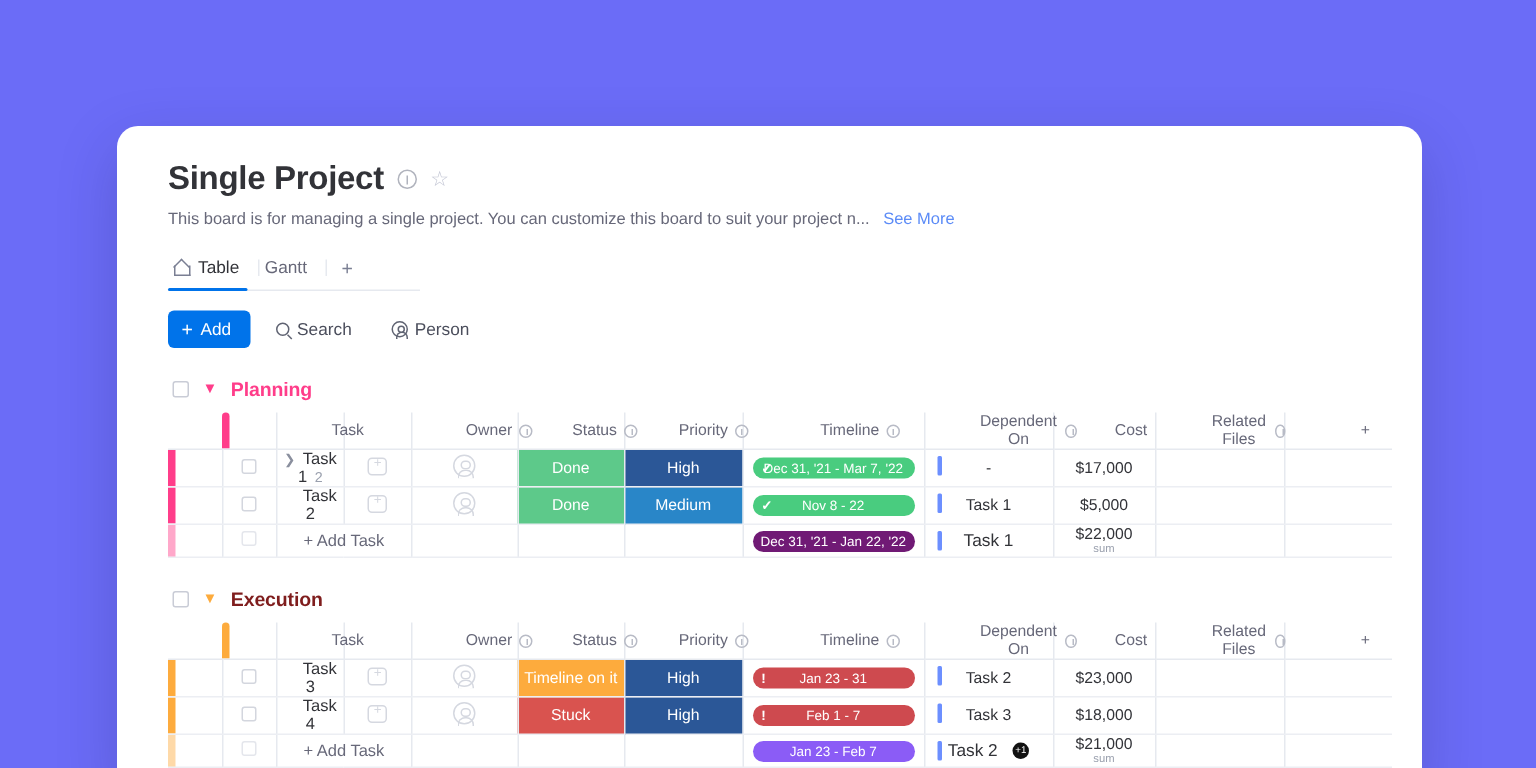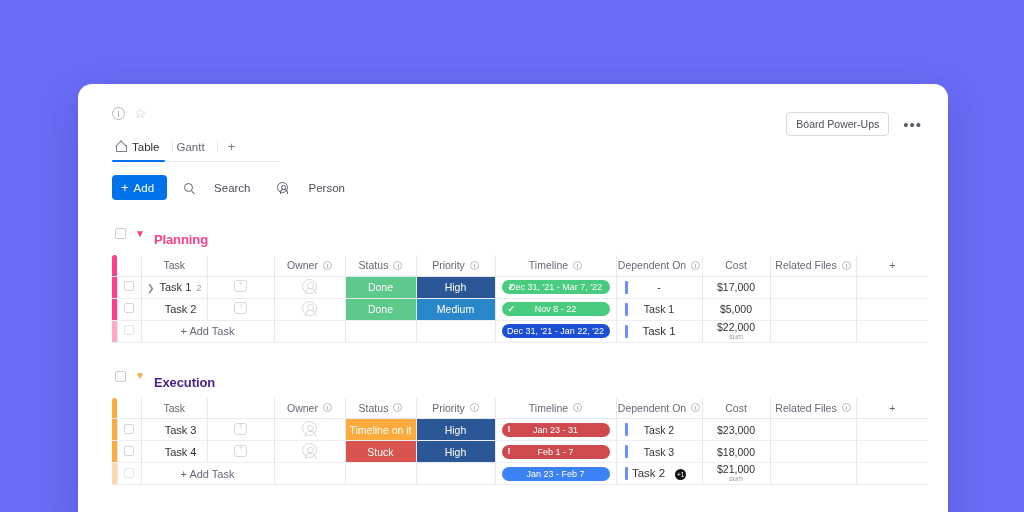--- a/index.html
+++ b/index.html
@@ -78,21 +78,21 @@
   
   .toolbar { margin-top: 13px; display: flex; align-items: center; gap: 8px; }
   .btn-add {
     background: #0073ea; color:#fff; font-size: 11.5px; font-weight: 500;
     border-radius: 4px; padding: 6px 13px 6px 9px;
     display:flex; align-items:center; gap:5px; cursor:pointer;
     border:none;
   }
   .btn-add .plus { font-size: 13px; font-weight: 400; line-height: 1; }
   .tool {
-    display:flex; align-items:center; gap:21px; font-size: 11.5px;
+    display:flex; align-items:center; gap:5px; font-size: 11.5px;
     color:#4b4e5c; padding:6px 9px; cursor:pointer; border-radius:4px;
   }
   .mag {
     width:9px; height:9px; border:1.3px solid #5f6372; border-radius:50%;
     position:relative; display:inline-block;
   }
   .mag::after{
     content:""; position:absolute; right:-3px; bottom:-2px; width:4px; height:1.3px;
     background:#5f6372; transform:rotate(45deg);
   }
@@ -123,21 +123,21 @@
   
   .group { margin-top: 20px; padding-left: 34px; }
   .group-title-row{
     display:flex; align-items:center; gap:9px; margin-bottom:8px; padding-left: 3px;
   }
   .gcb {
     width:11px;height:11px;border:1.3px solid #c9ccd6;border-radius:2px;
     background:#fff; cursor:pointer;
   }
   .gcaret { font-size:10px; line-height:1; }
-  .gname { font-size:13px; font-weight:700; letter-spacing:-.1px;margin-top:12px; }
+  .gname { font-size:13px; font-weight:700; letter-spacing:-.1px; }
 
   table.board {
     border-collapse: collapse;
     table-layout: fixed;
     font-size: 11px;
     color:#323338;
     width: 816px;
   }
   table.board td, table.board th {
     border-right:1px solid #e6e9ef;
@@ -145,20 +145,21 @@
     height: 22px;
     text-align:center;
     font-weight:400;
     padding:0;
     vertical-align:middle;
   }
   table.board thead th {
     color:#676879; font-size:10.5px; height:21px;
     border-bottom:1px solid #e6e9ef;
     border-top: none;
+    padding-left: 36px;
   }
   table.board thead th.colorbar { border-right:none; }
   table.board tr td:last-child, table.board tr th:last-child { border-right:none; }
 
   
   td.cbar, th.cbar { width:5px; padding:0; border-right:none; border-bottom:none; }
   .bar-inner { width:5px; height:100%; }
 
   td.ck, th.ck { width:24px; }
   .rcb {
@@ -240,30 +241,31 @@
   td.related { width: 86px; }
   th.plusc, td.plusc { width: 72px; color:#9aa0ae; font-size:13px; }
 </style>
 </head>
 <body>
 
 <div id="app-card">
 
   <div class="hdr">
 
-    <div class="hdr-right">
-      <div class="powerups">Board Power-Ups</div>
-      <div class="dots">•••</div>
-    </div>
 
     <div class="title-row">
+      <div class="board-title">Single Project</div>
       <span class="ico-circ"></span>
       <span class="star">☆</span>
     </div>
 
+    <div class="subtitle-row">
+      <span>This board is for managing a single project. You can customize this board to suit your project n...</span>
+      <span class="see-more">See More</span>
+    </div>
 
     <div class="tabs">
       <div class="tab active">
         <span class="home"></span>
         <span>Table</span>
       </div>
       <div class="tab-sep"></div>
       <div class="tab">
         <span>Gantt</span>
       </div>
@@ -376,39 +378,39 @@
             </tr>
             <tr>
               <td class="cbar">
                 <div class="bar-inner" style="background:#ff3d8a; opacity:.45"></div>
               </td>
               <td class="ck"><span class="rcb" style="border-color:#e4e6ec"></span></td>
               <td class="task" colspan="2"><span class="addtask">+ Add Task</span></td>
               <td></td>
               <td class="statuscell empty"></td>
               <td class="prioritycell empty"></td>
-              <td class="timeline"><span class="pill" style="background:#1d4ed8">
+              <td class="timeline"><span class="pill" style="background:#701a75">
                   <span>Dec 31, '21 - Jan 22, '22</span>
                 </span></td>
               <td class="depon"><span class="dep-bar"></span><span class="dep-text" style="font-size:11.5px">Task 1</span></td>
               <td class="cost">
                 <div class="sumval">$22,000</div>
                 <div class="sumlbl">sum</div>
               </td>
               <td class="related"></td>
               <td class="plusc"></td>
             </tr>
           </tbody>
         </table>
       </div>
       <div class="group">
         <div class="group-title-row">
           <span class="gcb"></span>
           <span class="gcaret" style="color:#fdab3d">▼</span>
-          <span class="gname" style="color:#4c1d95">Execution</span>
+          <span class="gname" style="color:#7f1d1d">Execution</span>
         </div>
         <table class="board">
           <thead>
             <tr>
               <th class="cbar colorbar">
                 <div class="bar-inner" style="background:#fdab3d; border-radius:3px 3px 0 0;"></div>
               </th>
               <th class="ck"></th>
               <th class="task" style="text-align:center"><span class="hcol-label">
                   <span>Task</span>
@@ -485,21 +487,21 @@
             </tr>
             <tr>
               <td class="cbar">
                 <div class="bar-inner" style="background:#fdab3d; opacity:.45"></div>
               </td>
               <td class="ck"><span class="rcb" style="border-color:#e4e6ec"></span></td>
               <td class="task" colspan="2"><span class="addtask">+ Add Task</span></td>
               <td></td>
               <td class="statuscell empty"></td>
               <td class="prioritycell empty"></td>
-              <td class="timeline"><span class="pill" style="background:#3b82f6">
+              <td class="timeline"><span class="pill" style="background:#8b5cf6">
                   <span>Jan 23 - Feb 7</span>
                 </span></td>
               <td class="depon"><span class="dep-bar"></span><span class="dep-text" style="font-size:11.5px">Task 2</span><span class="plus1">+1</span></td>
               <td class="cost">
                 <div class="sumval">$21,000</div>
                 <div class="sumlbl">sum</div>
               </td>
               <td class="related"></td>
               <td class="plusc"></td>
             </tr>

